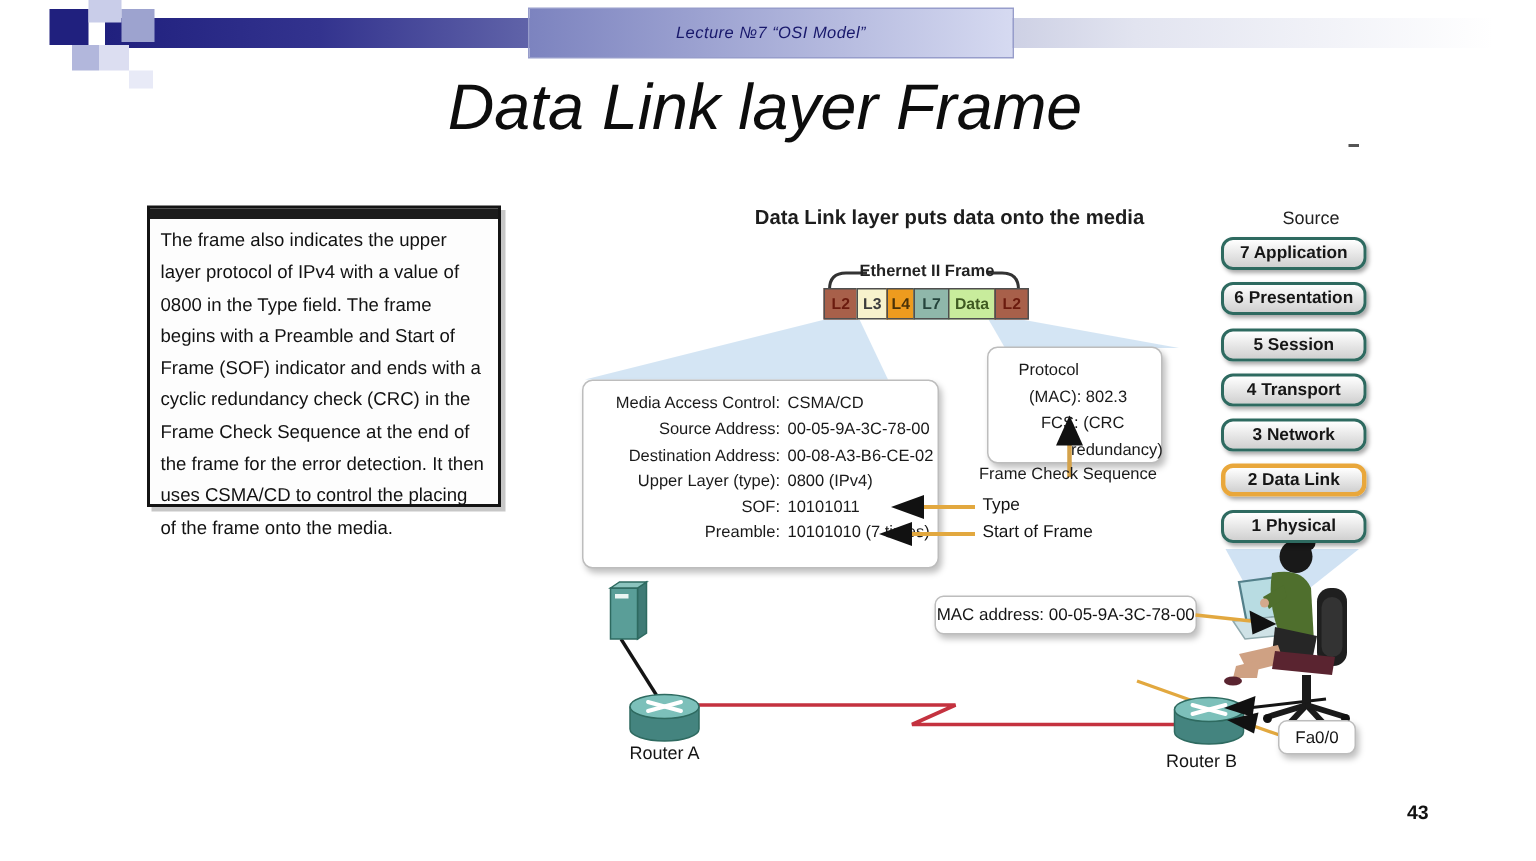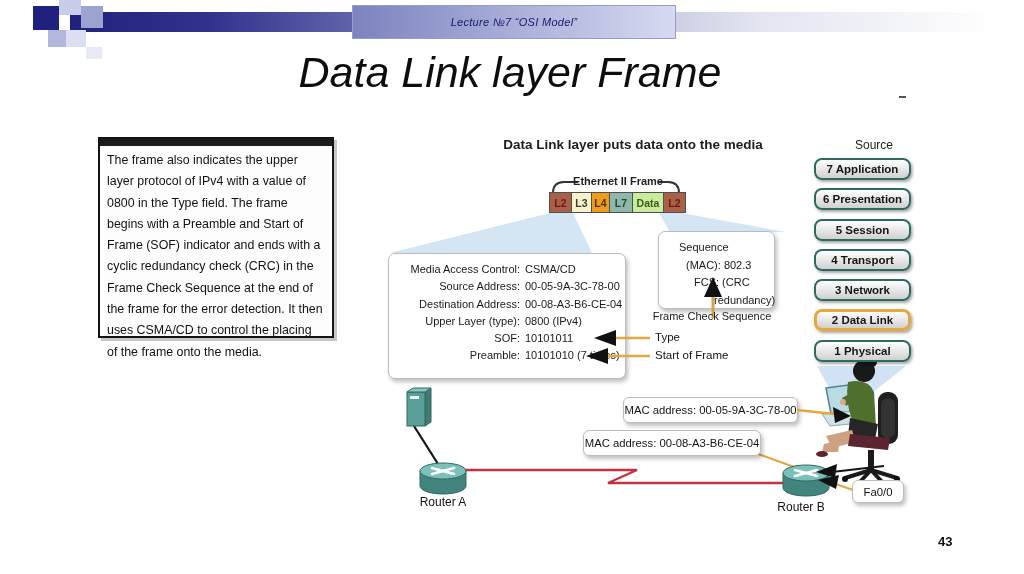--- a/index.html
+++ b/index.html
@@ -189,38 +189,38 @@
     <div class="drow">
         <span class="lbl">Media Access Control:</span>
         <span>CSMA/CD</span>
       </div>
     <div class="drow">
         <span class="lbl">Source Address:</span>
         <span>00-05-9A-3C-78-00</span>
       </div>
     <div class="drow">
         <span class="lbl">Destination Address:</span>
-        <span>00-08-A3-B6-CE-04</span>
+        <span>00-08-A3-B6-CE-02</span>
       </div>
     <div class="drow">
         <span class="lbl">Upper Layer (type):</span>
         <span>0800 (IPv4)</span>
       </div>
     <div class="drow">
         <span class="lbl">SOF:</span>
         <span>10101011</span>
       </div>
     <div class="drow">
         <span class="lbl">Preamble:</span>
         <span>10101010 (7 times)</span>
       </div>
   </div>
 
   <div class="abs round-box proto-box">
-    <div>Sequence</div>
+    <div>Protocol</div>
     <div>(MAC): 802.3</div>
     <div>FCS: (CRC</div>
     <div>redundancy)</div>
   </div>
   <div class="abs fcs-caption">Frame Check Sequence</div>
   <div class="abs type-caption">Type</div>
   <div class="abs sof-caption">Start of Frame</div>
 
   <div class="abs osi-source">Source</div>
   <div class="abs osi-stack">
@@ -229,21 +229,20 @@
     <div class="layer">5 Session</div>
     <div class="layer">4 Transport</div>
     <div class="layer">3 Network</div>
     <div class="layer hl">2 Data Link</div>
     <div class="layer">1 Physical</div>
   </div>
 
   <div class="abs router-a-label">Router A</div>
   <div class="abs router-b-label">Router B</div>
   <div class="abs round-box mac-box mac1">MAC address: 00-05-9A-3C-78-00</div>
-  <div class="abs round-box mac-box mac2">MAC address: 00-08-A3-B6-CE-04</div>
   <div class="abs round-box fa-box">Fa0/0</div>
   <div class="abs page-num">43</div>
 
   <svg class="layer4" width="1024" height="574">
 
     <line x1="612" y1="338" x2="650" y2="338" stroke="#e2a83f" stroke-width="2.6"></line>
     <polygon points="594,338 616,330 616,346" fill="#111"></polygon>
 
     <line x1="604" y1="356" x2="650" y2="356" stroke="#e2a83f" stroke-width="2.6"></line>
     <polygon points="586,356 608,348 608,364" fill="#111"></polygon>

